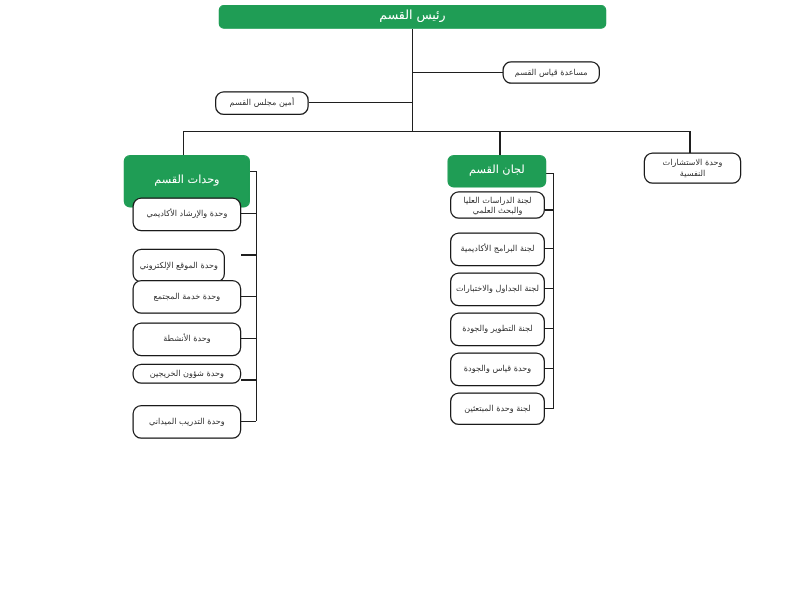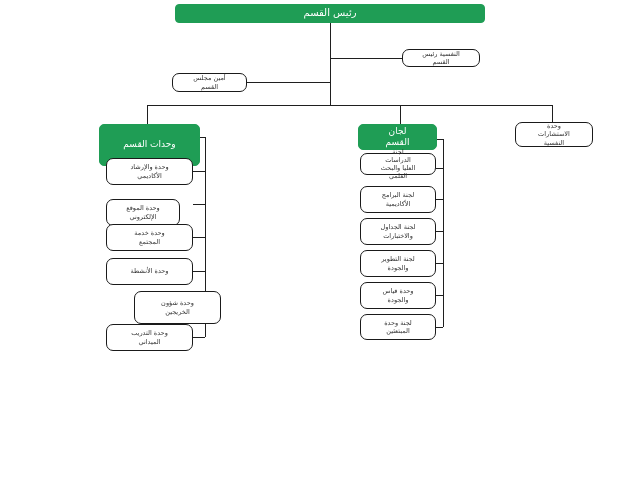--- a/index.html
+++ b/index.html
@@ -16,21 +16,21 @@
     box-sizing:border-box;
     display:flex;align-items:center;justify-content:center;
     text-align:center;
     direction:rtl;
     line-height:1.25;
     color:#333333;
     background:#ffffff;
     border:1px solid #1a1a1a;
     border-radius:7px;
     font-size:6.5px;
-    padding:1px 18px;
+    padding:1px 3px;
   }
   .node.green{
     background:#1f9d55;
     border:1px solid #1f9d55;
     color:#ffffff;
     font-size:9px;
     border-radius:5px;
   }
   .node.root{font-size:10px;border-radius:4px;}
 </style>
@@ -51,35 +51,35 @@
     <path d="M400,105 V124"></path>
     <path d="M552,105 V122"></path>
 
     <path d="M200,137 H205 V337 M193,171 H205 M193,204 H205 M193,237 H205 M193,271 H205 M193,304 H205 M193,337 H205"></path>
 
     <path d="M437,139 H443 V327 M436,168 H443 M436,199 H443 M436,231 H443 M436,263 H443 M436,295 H443 M436,327 H443"></path>
   </svg>
 
   <div class="node green root" style="left:175px;top:4px;width:310px;height:19px;">رئيس القسم</div>
 
-  <div class="node" style="left:402px;top:49px;width:78px;height:18px;">النفسية رئيس القسم</div>
+  <div class="node" style="left:402px;top:49px;width:78px;height:18px;">مساعدة قياس القسم</div>
 
   <div class="node" style="left:172px;top:73px;width:75px;height:19px;">أمين مجلس القسم</div>
 
   <div class="node green" style="left:99px;top:124px;width:101px;height:42px;">وحدات القسم</div>
 
   <div class="node green" style="left:358px;top:124px;width:79px;height:26px;">لجان القسم</div>
 
   <div class="node" style="left:106px;top:158px;width:87px;height:27px;">وحدة والإرشاد الأكاديمي</div>
 
   <div class="node" style="left:515px;top:122px;width:78px;height:25px;">وحدة الاستشارات النفسية</div>
   <div class="node" style="left:106px;top:199px;width:74px;height:27px;">وحدة الموقع الإلكتروني</div>
   <div class="node" style="left:106px;top:224px;width:87px;height:27px;">وحدة خدمة المجتمع</div>
   <div class="node" style="left:106px;top:258px;width:87px;height:27px;">وحدة الأنشطة</div>
-  <div class="node" style="left:106px;top:291px;width:87px;height:33px;margin-left:28px;">وحدة شؤون الخريجين</div>
+  <div class="node" style="left:106px;top:291px;width:87px;height:16px;">وحدة شؤون الخريجين</div>
   <div class="node" style="left:106px;top:324px;width:87px;height:27px;">وحدة التدريب الميداني</div>
 
   <div class="node" style="left:360px;top:153px;width:76px;height:22px;">لجنة الدراسات العليا والبحث العلمي</div>
   <div class="node" style="left:360px;top:186px;width:76px;height:27px;">لجنة البرامج الأكاديمية</div>
   <div class="node" style="left:360px;top:218px;width:76px;height:27px;">لجنة الجداول والاختبارات</div>
   <div class="node" style="left:360px;top:250px;width:76px;height:27px;">لجنة التطوير والجودة</div>
   <div class="node" style="left:360px;top:282px;width:76px;height:27px;">وحدة قياس والجودة</div>
   <div class="node" style="left:360px;top:314px;width:76px;height:26px;">لجنة وحدة المبتعثين</div>
 
 </div>

